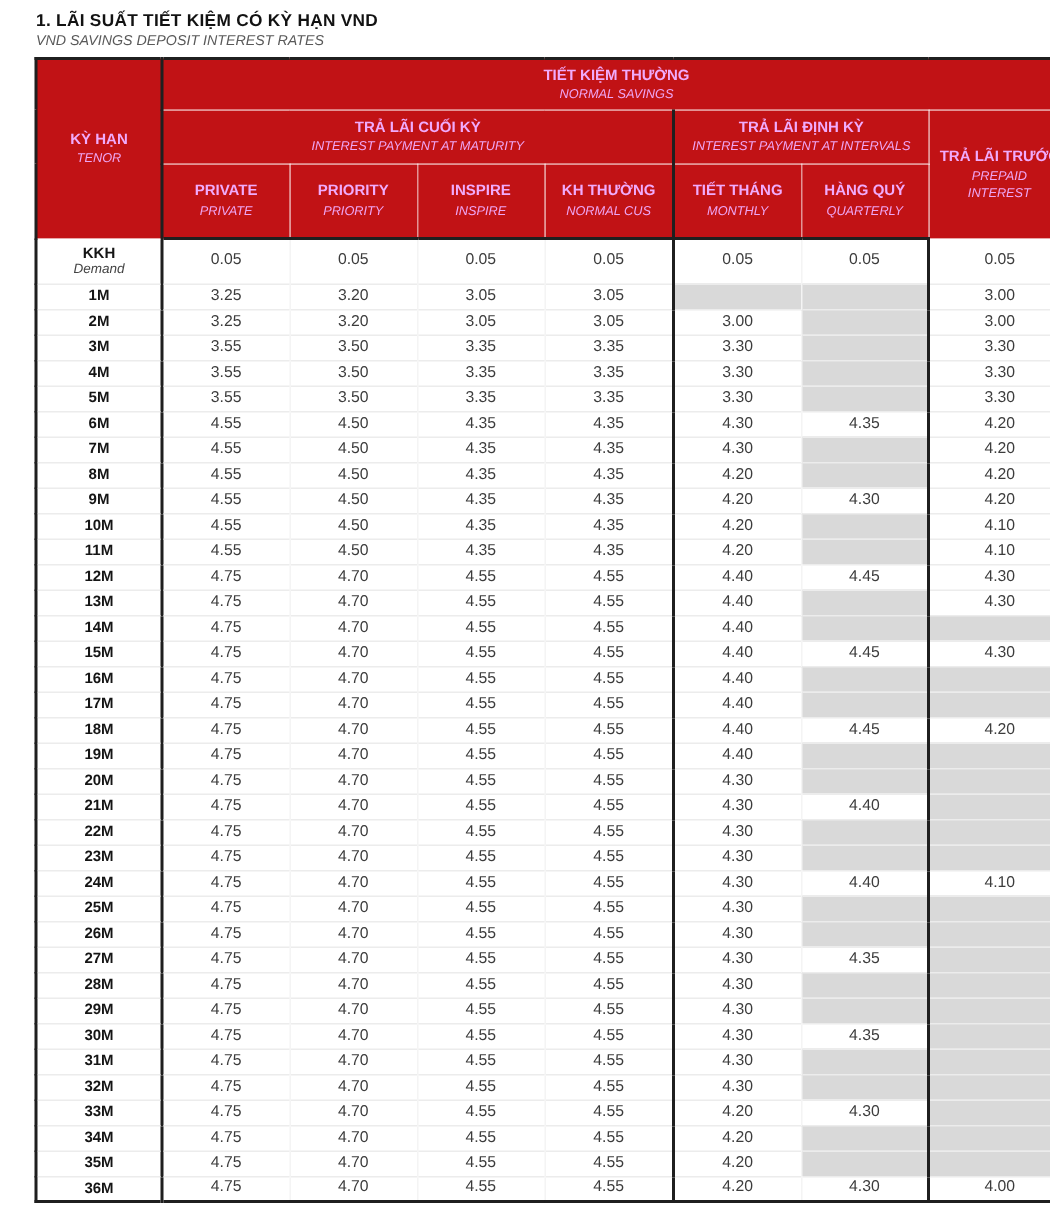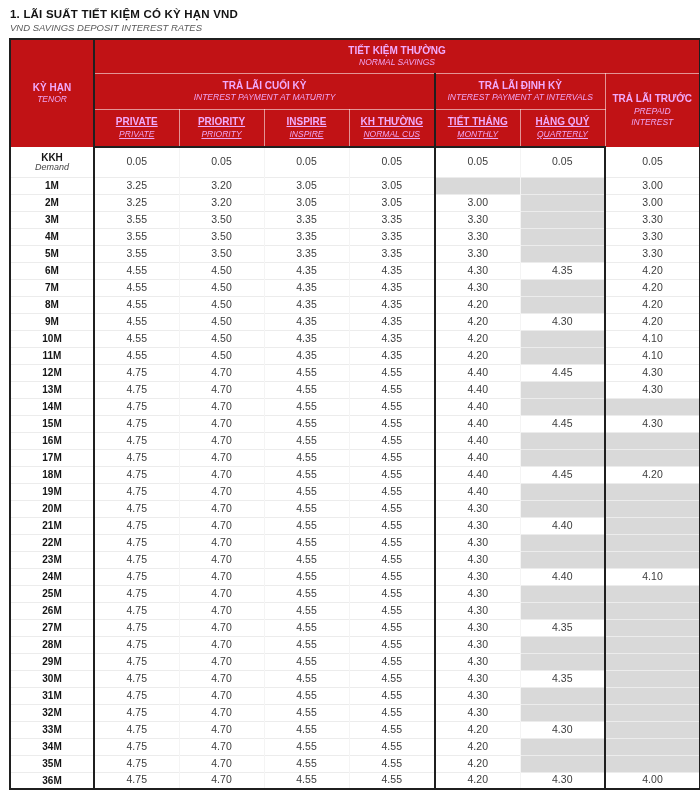--- a/index.html
+++ b/index.html
@@ -2,21 +2,21 @@
 <html style="--red: #C11215; --blocked: #D9D9D9;"><head>
 <meta charset="utf-8">
 <style>
   :root { --red:#C11215; --blocked:#D9D9D9; --line:#1f1f1f; }
   * { box-sizing:border-box; }
   html,body { margin:0; padding:0; }
   body {
     width:700px; height:805px; background:#ffffff;
     font-family:"Liberation Sans", sans-serif;
   }
-  .page { padding:4px 4px 0 9px; }
+  .page { padding:4px 4px 0 23px; }
   .title {
     font-size:11.5px; font-weight:bold; color:#121212;
     margin:4px 0 2px 1px; letter-spacing:.2px;
   }
   .subtitle {
     font-size:9.5px; font-style:italic; color:#595959;
     margin:0 0 5px 1px;
   }
   table.rates {
     border-collapse:collapse; table-layout:fixed;
@@ -24,21 +24,21 @@
   }
   col.c-tenor{width:84px} col.c-val{width:85px} col.c-norm{width:86px} col.c-pre{width:95px}
 
   thead th {
     background:var(--red); color:#f0abfc; padding:2px 1px;
     border:1px solid rgba(255,255,255,.55);
     font-weight:normal; vertical-align:middle;
   }
   tr.hr1 th { height:34px; }
   tr.hr2 th { height:36px; }
-  tr.hr3 th { height:38px;text-decoration:underline; }
+  tr.hr3 th { height:50px; }
   tr.hr3 th { border-bottom:2px solid var(--line); }
   th .vi { font-weight:bold; font-size:10px; line-height:1.35; }
   th .en { font-style:italic; font-size:8.5px; line-height:1.3; opacity:.96; }
   th.bR { border-right:2px solid var(--line); }
   th.bL { border-left:2px solid var(--line); }
   th.prepaid-h .en { padding:0 10px; }
 
   tbody td {
     text-align:center; font-size:10.5px; color:#3c3c3c;
     height:17px; padding:0 2px; line-height:1.1;

